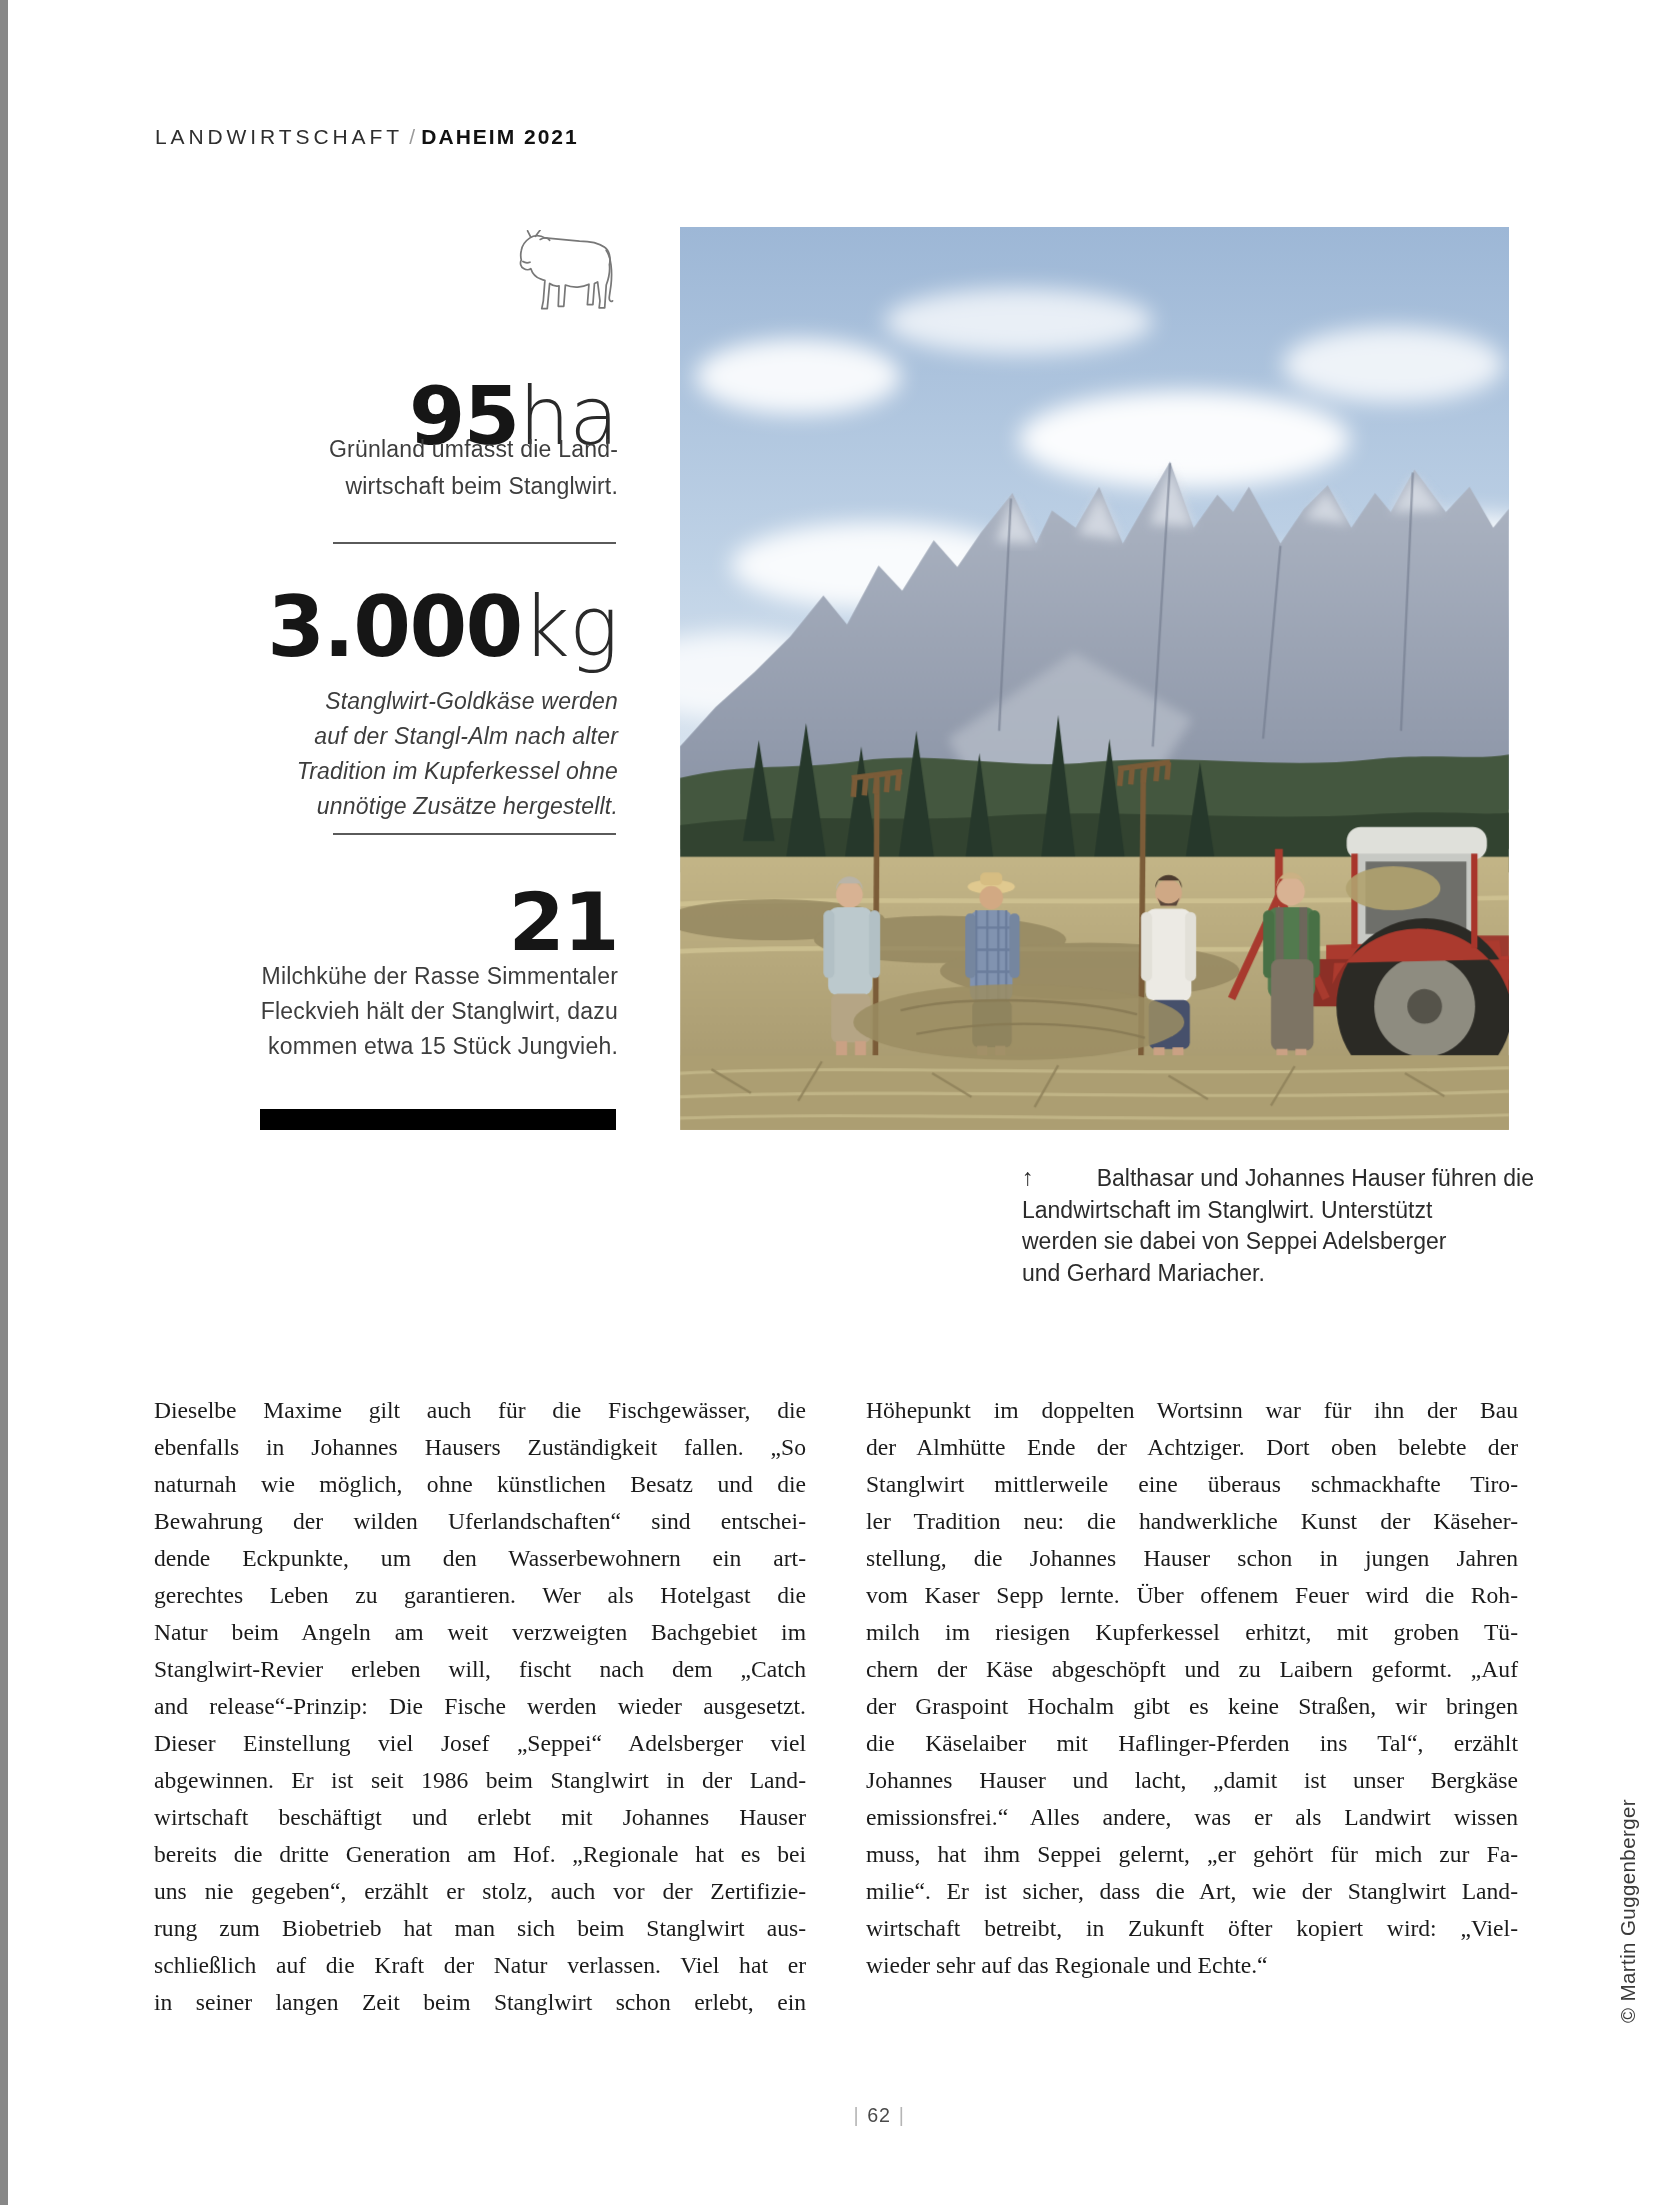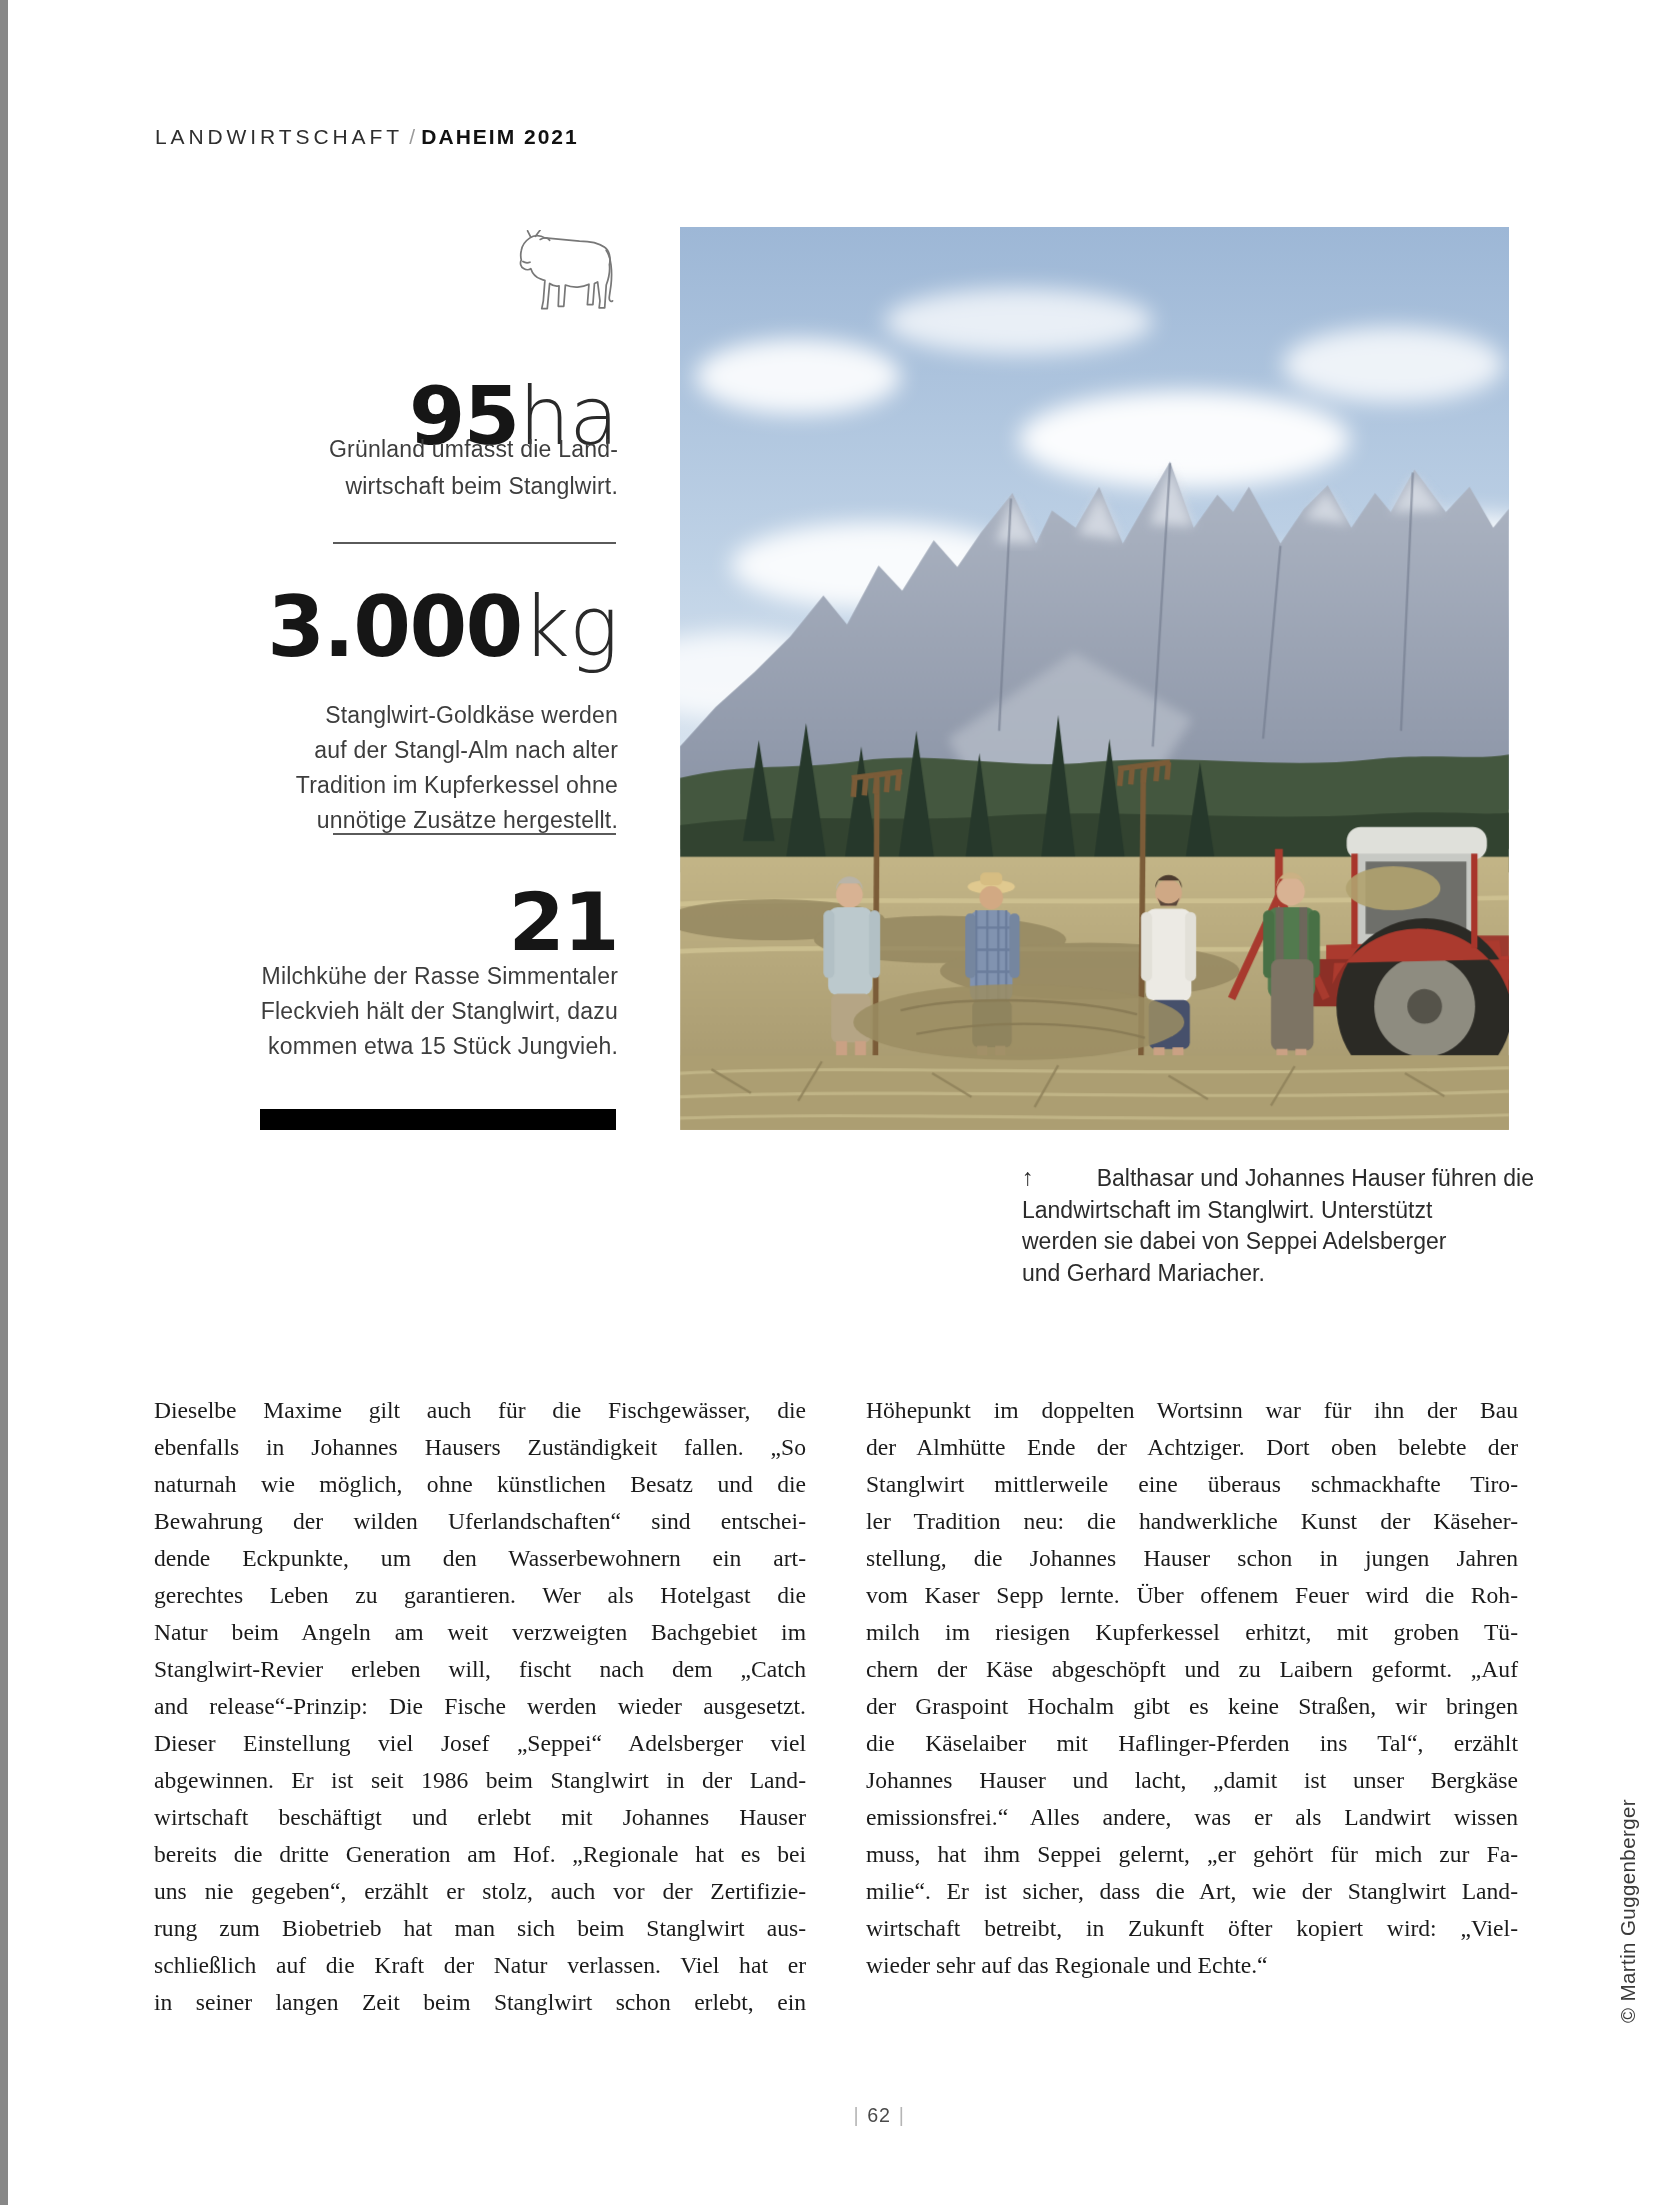--- a/index.html
+++ b/index.html
@@ -17,21 +17,21 @@
   .stat-number{position:absolute;right:1060px;white-space:nowrap;color:#161616;
                font-family:"DejaVu Sans","Liberation Sans",sans-serif;line-height:1;}
   .stat-number .val{font-weight:800;letter-spacing:-1.6px;}
   .stat-number .unit{font-weight:200;letter-spacing:-0.8px;color:#2a2a2a;}
   .num-95{top:376px;font-size:81px;}
   .num-3000{top:586px;font-size:83px;}
   .num-21{top:882px;font-size:81px;}
   .stat-caption{position:absolute;right:1060px;width:488px;text-align:right;
                 font-size:23px;line-height:35px;font-weight:300;color:#3d3d3d;letter-spacing:0.2px;}
   .cap-95{top:431px;line-height:37px;}
-  .cap-3000{top:698px;}
+  .cap-3000{top:684px;font-style:italic;}
   .cap-21{top:959px;}
   .rule{position:absolute;left:325px;width:283px;height:1.6px;background:#5a5a5a;}
   .rule-1{top:542px;}
   .rule-2{top:833px;}
   .bar-thick{position:absolute;left:252px;top:1109px;width:356px;height:20.5px;background:#000;}
 
   
   .photo{position:absolute;left:672px;top:227px;width:829px;height:903px;overflow:hidden;}
   .photo svg{display:block;width:100%;height:100%;}
 

